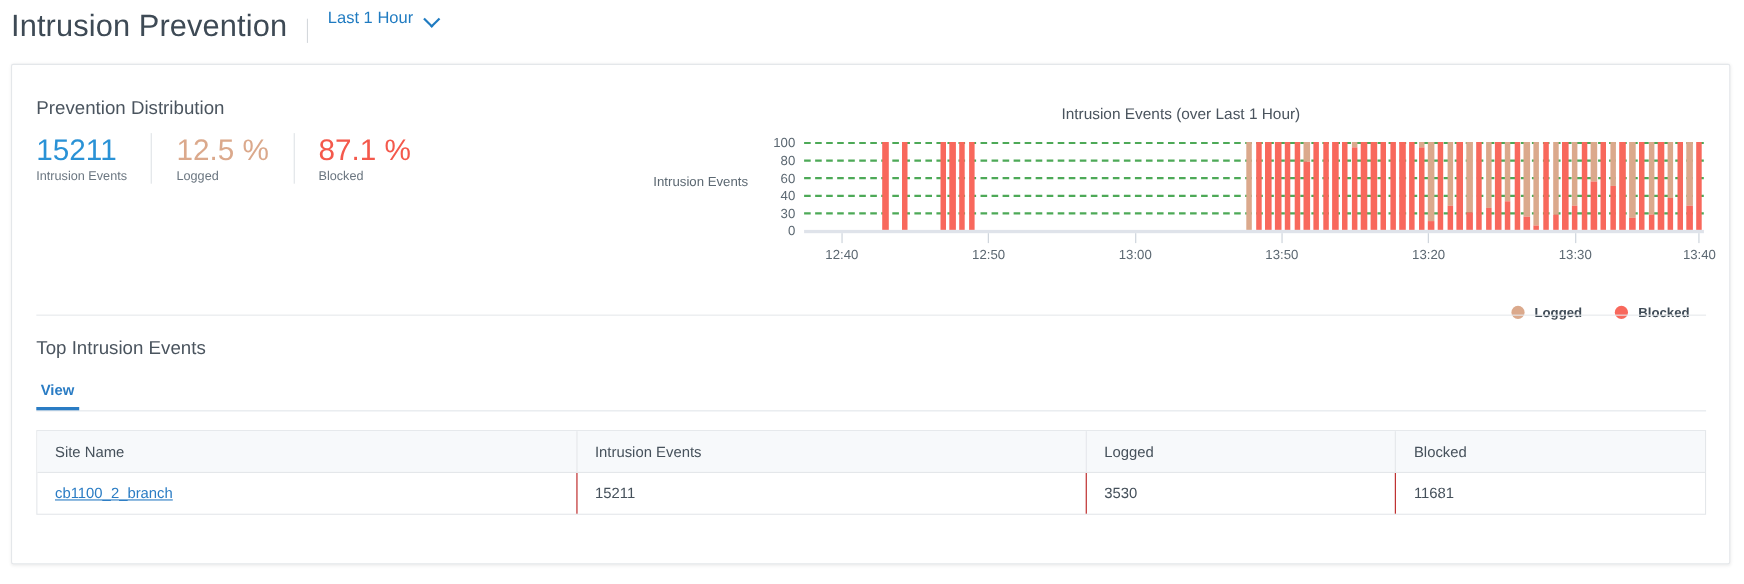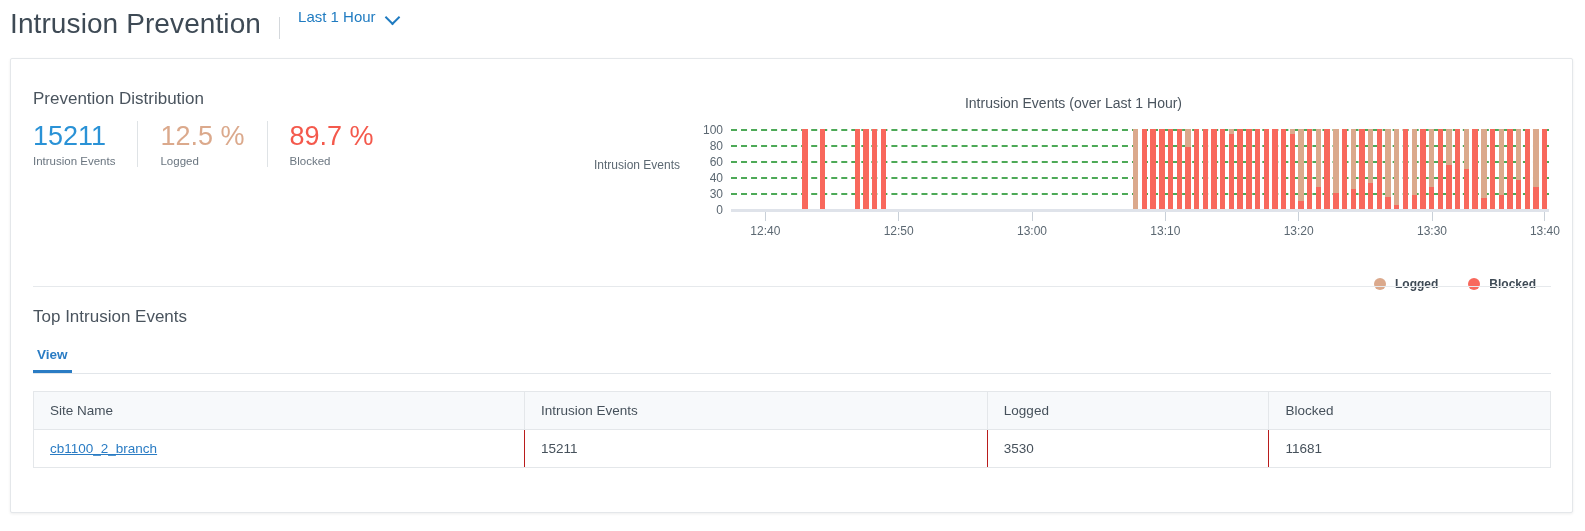--- a/index.html
+++ b/index.html
@@ -348,21 +348,21 @@
     <div class="kpis" id="kpis">
         <div class="kpi">
           <div class="kpi-value" style="color: rgb(42, 146, 214);">15211</div>
           <div class="kpi-label">Intrusion Events</div>
         </div>
         <div class="kpi">
           <div class="kpi-value" style="color: rgb(219, 169, 140);">12.5 %</div>
           <div class="kpi-label">Logged</div>
         </div>
         <div class="kpi">
-          <div class="kpi-value" style="color: rgb(244, 89, 76);">89.7 %</div>
+          <div class="kpi-value" style="color: rgb(244, 89, 76);">87.1 %</div>
           <div class="kpi-label">Blocked</div>
         </div>
       </div>
 
     <div id="chart-wrap">
       <div id="chart-title">Intrusion Events (over Last 1 Hour)</div>
       <div id="yaxis-title">Intrusion Events</div>
       <div id="plot-outer">
         <div id="ylabels">
             <span style="top: -5px;">100</span>
@@ -720,21 +720,21 @@
             <div class="xtick" style="left: 20.5%; text-align: center;">
               <div class="tickmark"></div>
               <div class="ticklabel">12:50</div>
             </div>
             <div class="xtick" style="left: 36.8%;">
               <div class="tickmark"></div>
               <div class="ticklabel">13:00</div>
             </div>
             <div class="xtick" style="left: 53.1%;">
               <div class="tickmark"></div>
-              <div class="ticklabel">13:10</div>
+              <div class="ticklabel">13:50</div>
             </div>
             <div class="xtick" style="left: 69.4%;">
               <div class="tickmark"></div>
               <div class="ticklabel">13:20</div>
             </div>
             <div class="xtick" style="left: 85.7%;">
               <div class="tickmark"></div>
               <div class="ticklabel">13:30</div>
             </div>
             <div class="xtick" style="left: 99.5%;">

